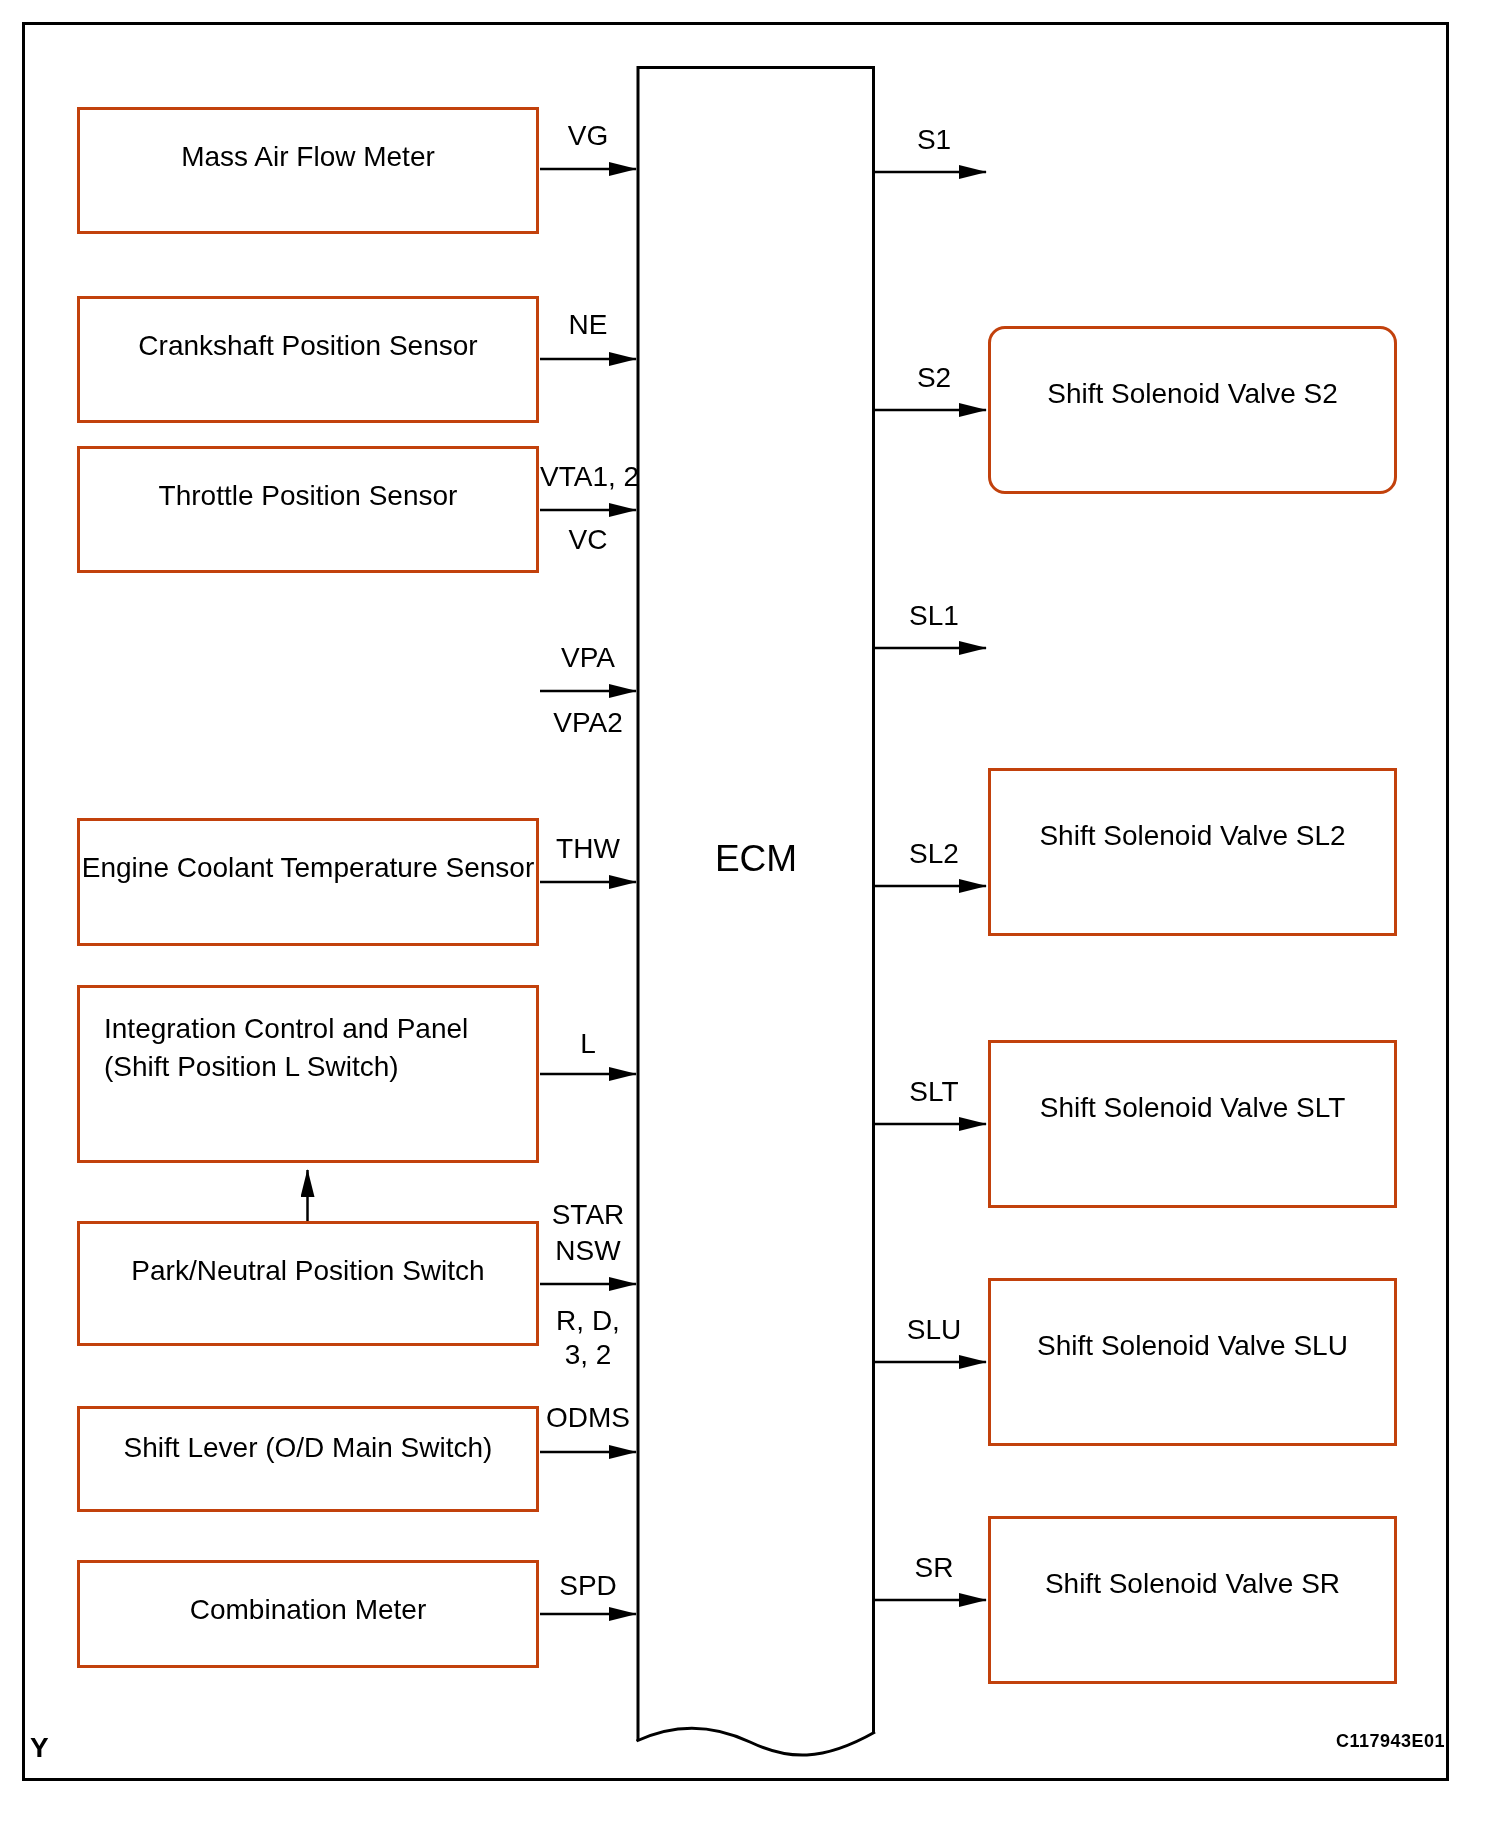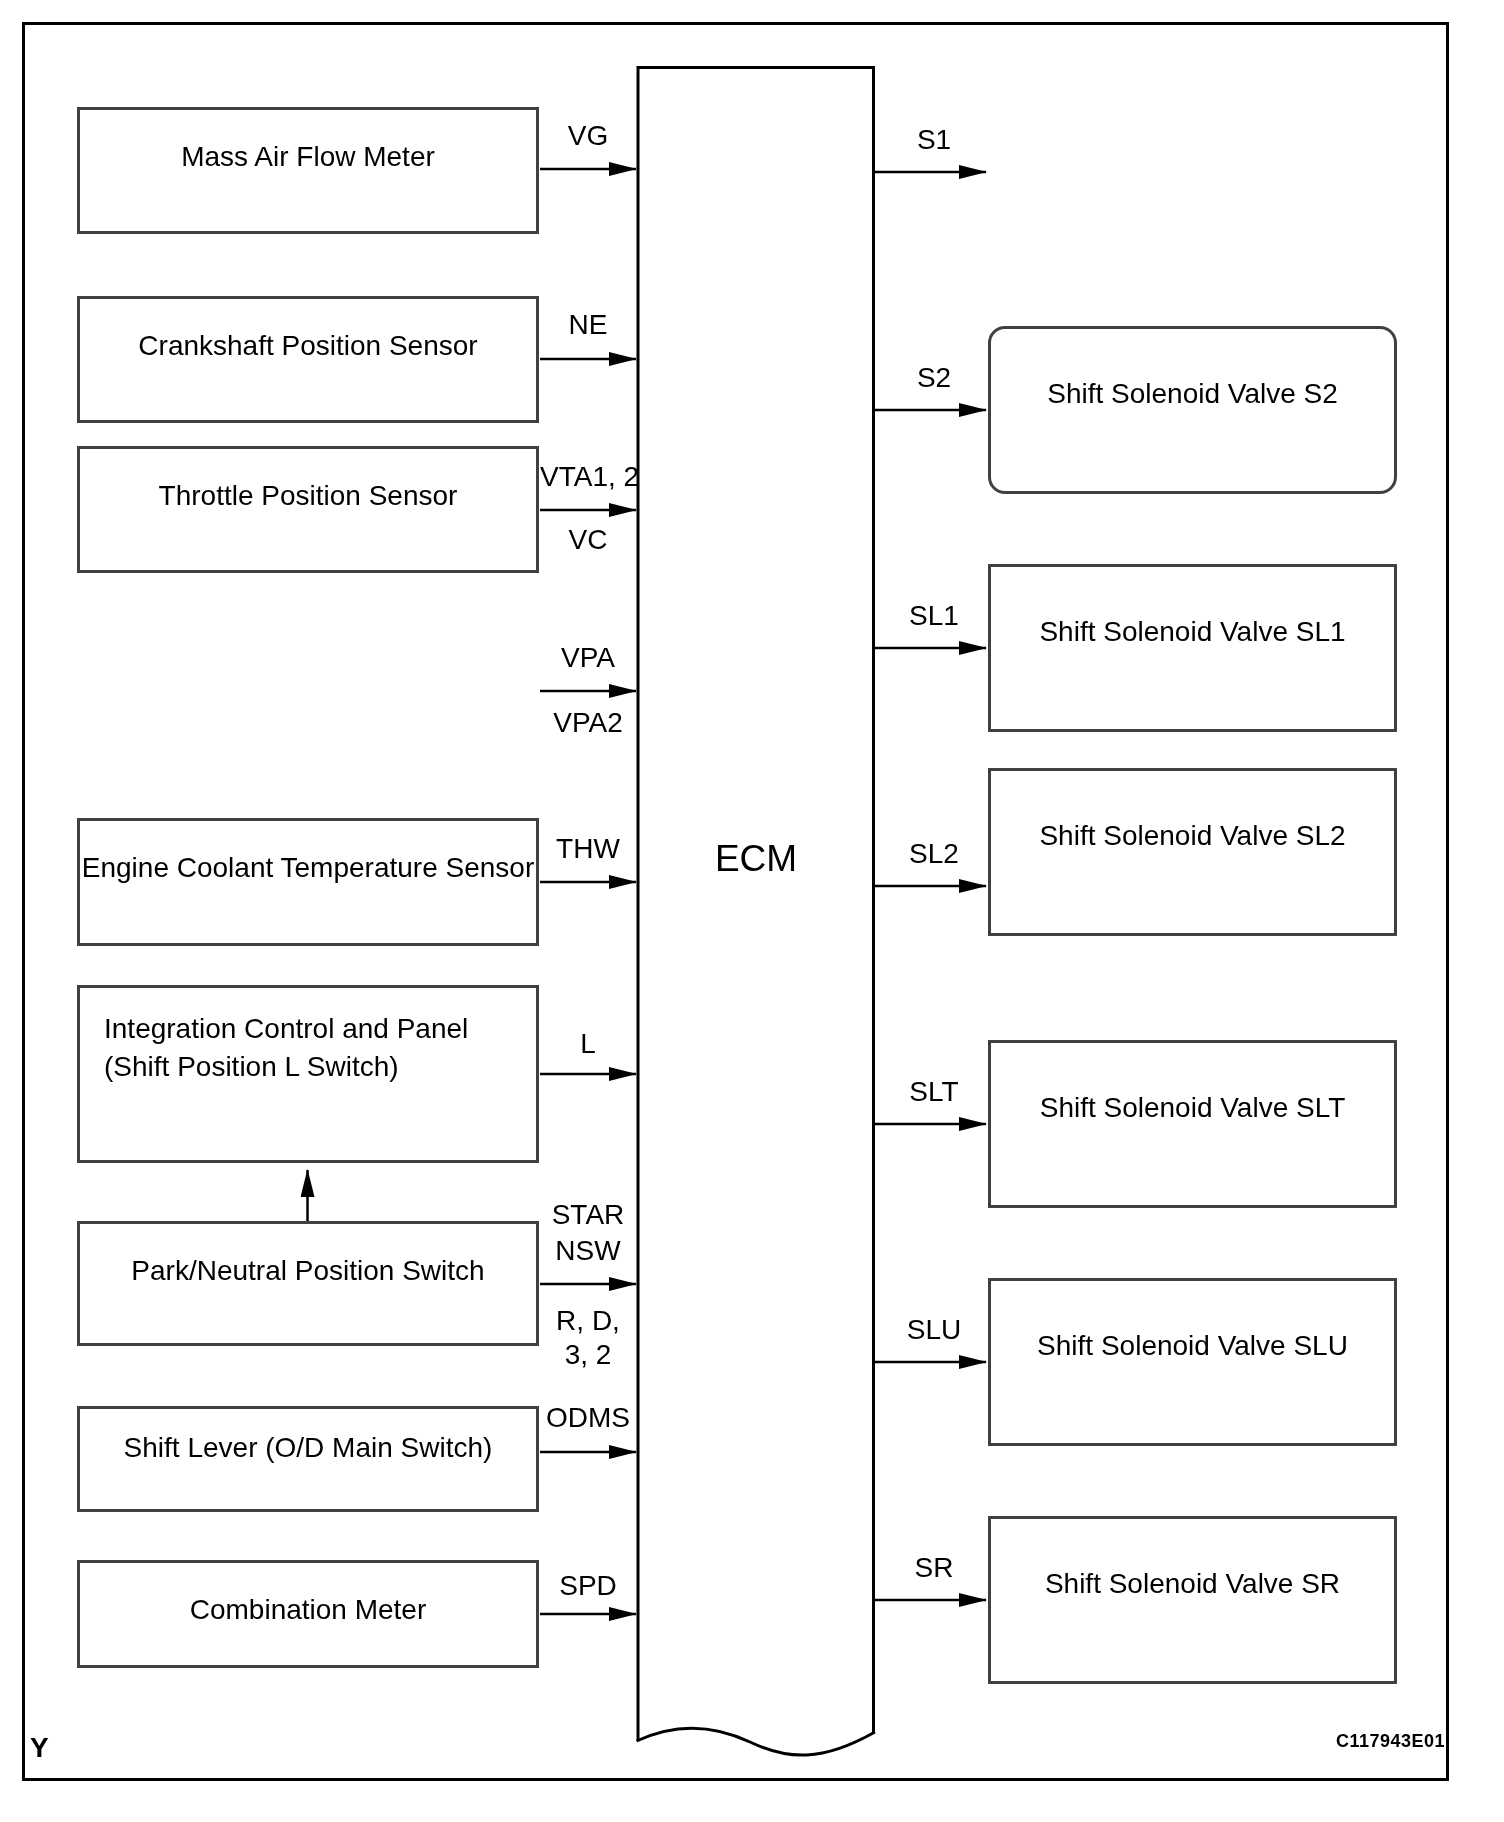--- a/index.html
+++ b/index.html
@@ -1,20 +1,20 @@
 <!DOCTYPE html>
 <html><head>
 <meta charset="utf-8">
 <style>
   html,body{margin:0;padding:0;background:#fff;}
   #page{position:relative;width:1504px;height:1822px;background:#fff;
         font-family:"Liberation Sans","DejaVu Sans",sans-serif;color:#000;overflow:hidden;}
   #frame{position:absolute;left:22px;top:22px;width:1421px;height:1753px;border:3px solid #000;}
   svg.wires{position:absolute;left:0;top:0;width:1504px;height:1822px;}
-  .box{position:absolute;border:3px solid #404040;background:#fff;box-sizing:border-box;
+  .box{position:absolute;border:3px solid #c2410c;background:#fff;box-sizing:border-box;
        display:flex;flex-direction:column;align-items:center;justify-content:flex-start;}
   .box .lbl{font-size:28px;line-height:38px;white-space:nowrap;}
   .leftbox{left:77px;width:462px;padding-top:28px;}
   .leftbox.tall{align-items:flex-start;padding-left:24px;padding-top:22px;}
   .rightbox{left:988px;width:409px;height:168px;padding-top:46px;}
   .sig{position:absolute;left:540px;width:96px;text-align:center;
        font-size:28px;line-height:36px;white-space:nowrap;}
   .rsig{position:absolute;left:884px;width:100px;text-align:center;
         font-size:28px;line-height:36px;white-space:nowrap;}
   #ecm-label{position:absolute;left:638px;width:236px;top:838px;text-align:center;
@@ -108,23 +108,20 @@
   <div class="rsig" style="top:360px;">S2</div>
   <div class="rsig" style="top:598px;">SL1</div>
   <div class="rsig" style="top:836px;">SL2</div>
   <div class="rsig" style="top:1074px;">SLT</div>
   <div class="rsig" style="top:1312px;">SLU</div>
   <div class="rsig" style="top:1550px;">SR</div>
 
   <div class="box rightbox" style="top:326px;border-radius:17px;">
     <div class="lbl">Shift Solenoid Valve S2</div>
   </div>
-  <div class="box rightbox" style="top:564px;">
-    <div class="lbl">Shift Solenoid Valve SL1</div>
-  </div>
   <div class="box rightbox" style="top:768px;">
     <div class="lbl">Shift Solenoid Valve SL2</div>
   </div>
   <div class="box rightbox" style="top:1040px;">
     <div class="lbl">Shift Solenoid Valve SLT</div>
   </div>
   <div class="box rightbox" style="top:1278px;">
     <div class="lbl">Shift Solenoid Valve SLU</div>
   </div>
   <div class="box rightbox" style="top:1516px;">

